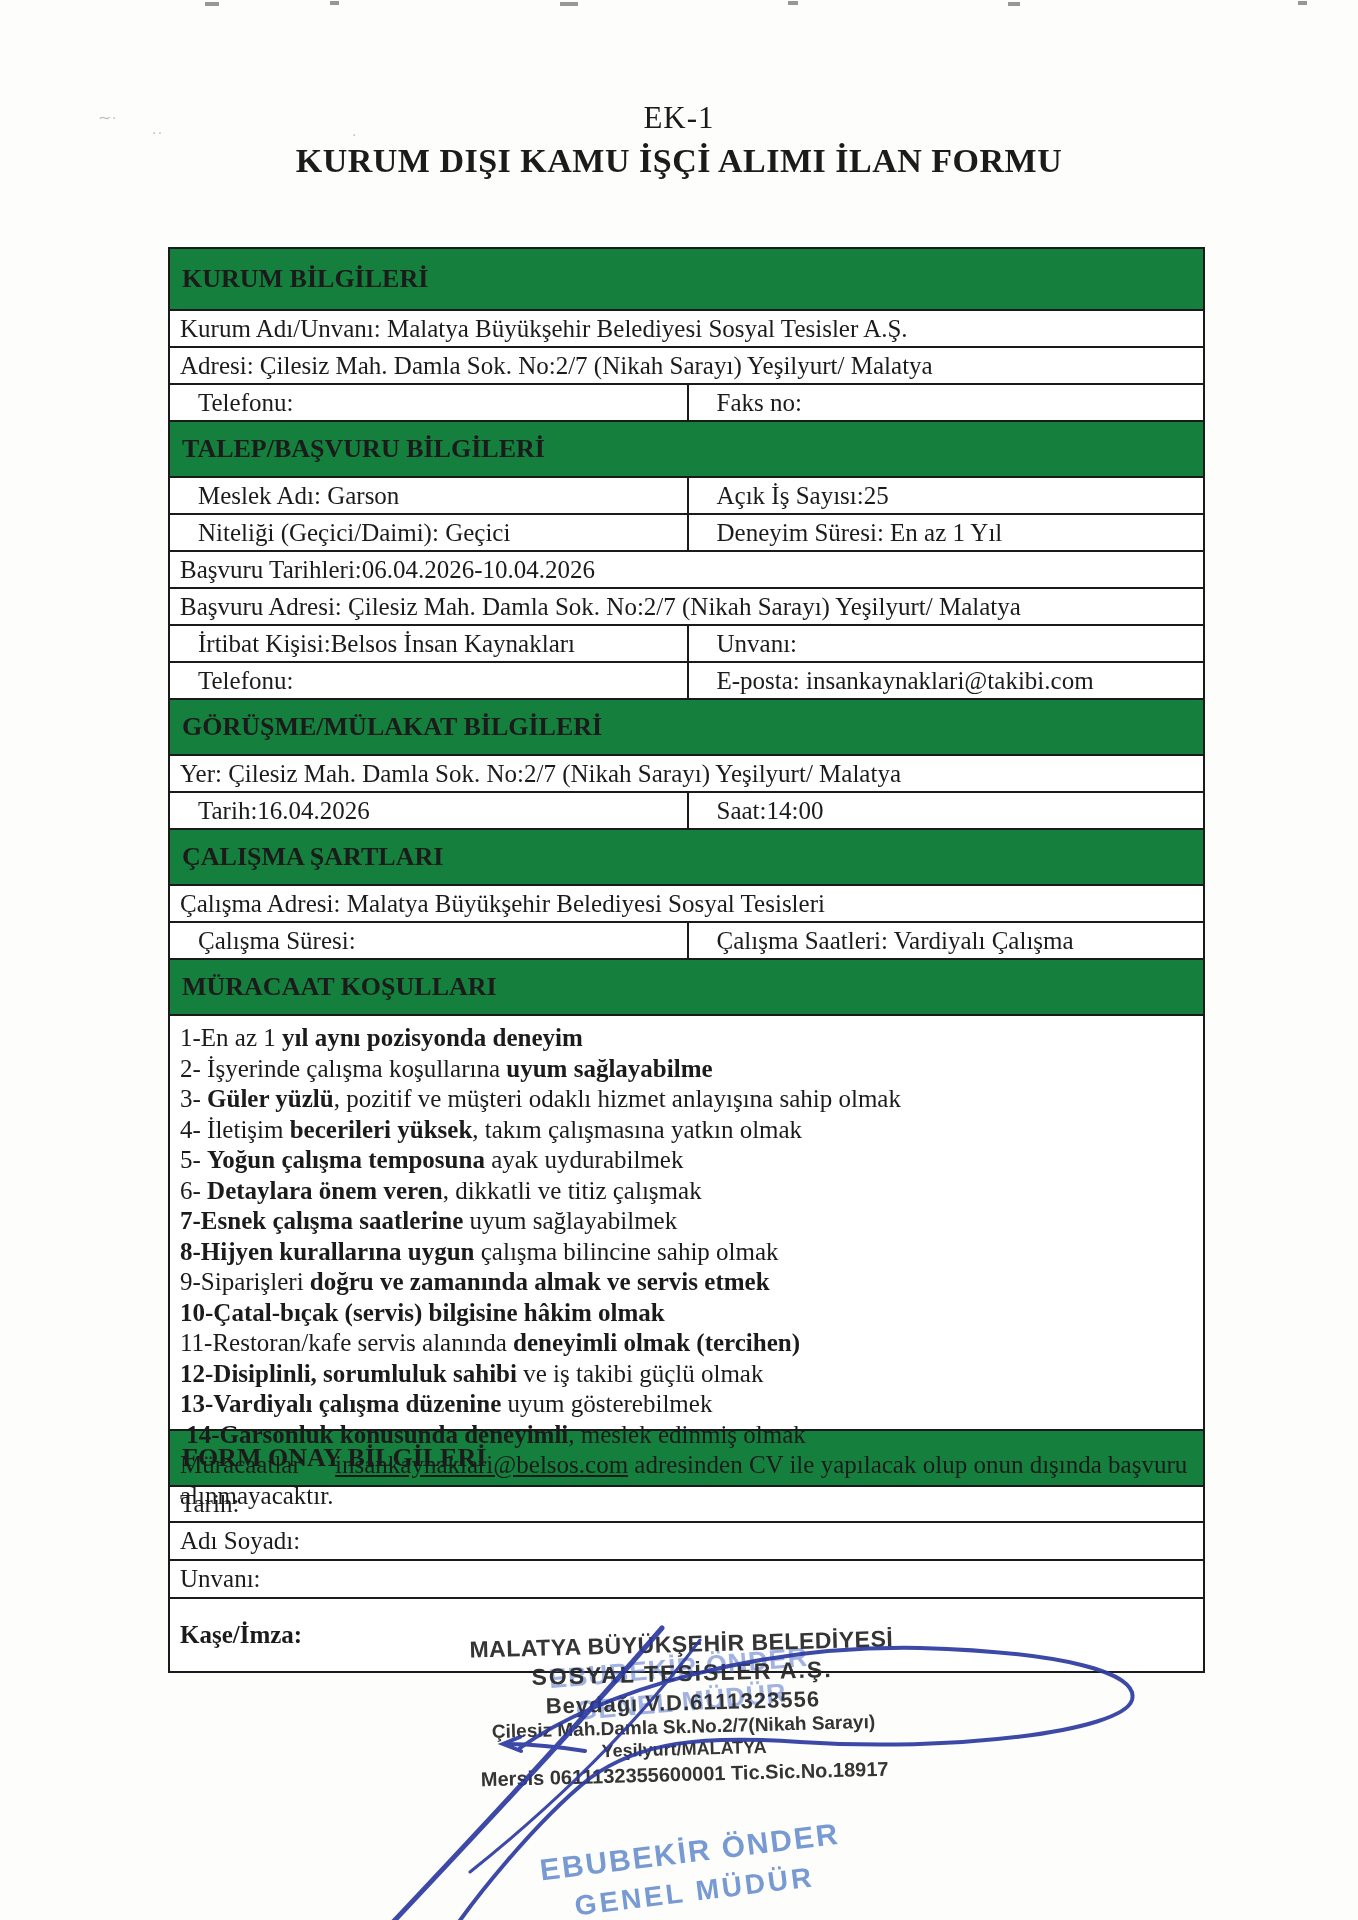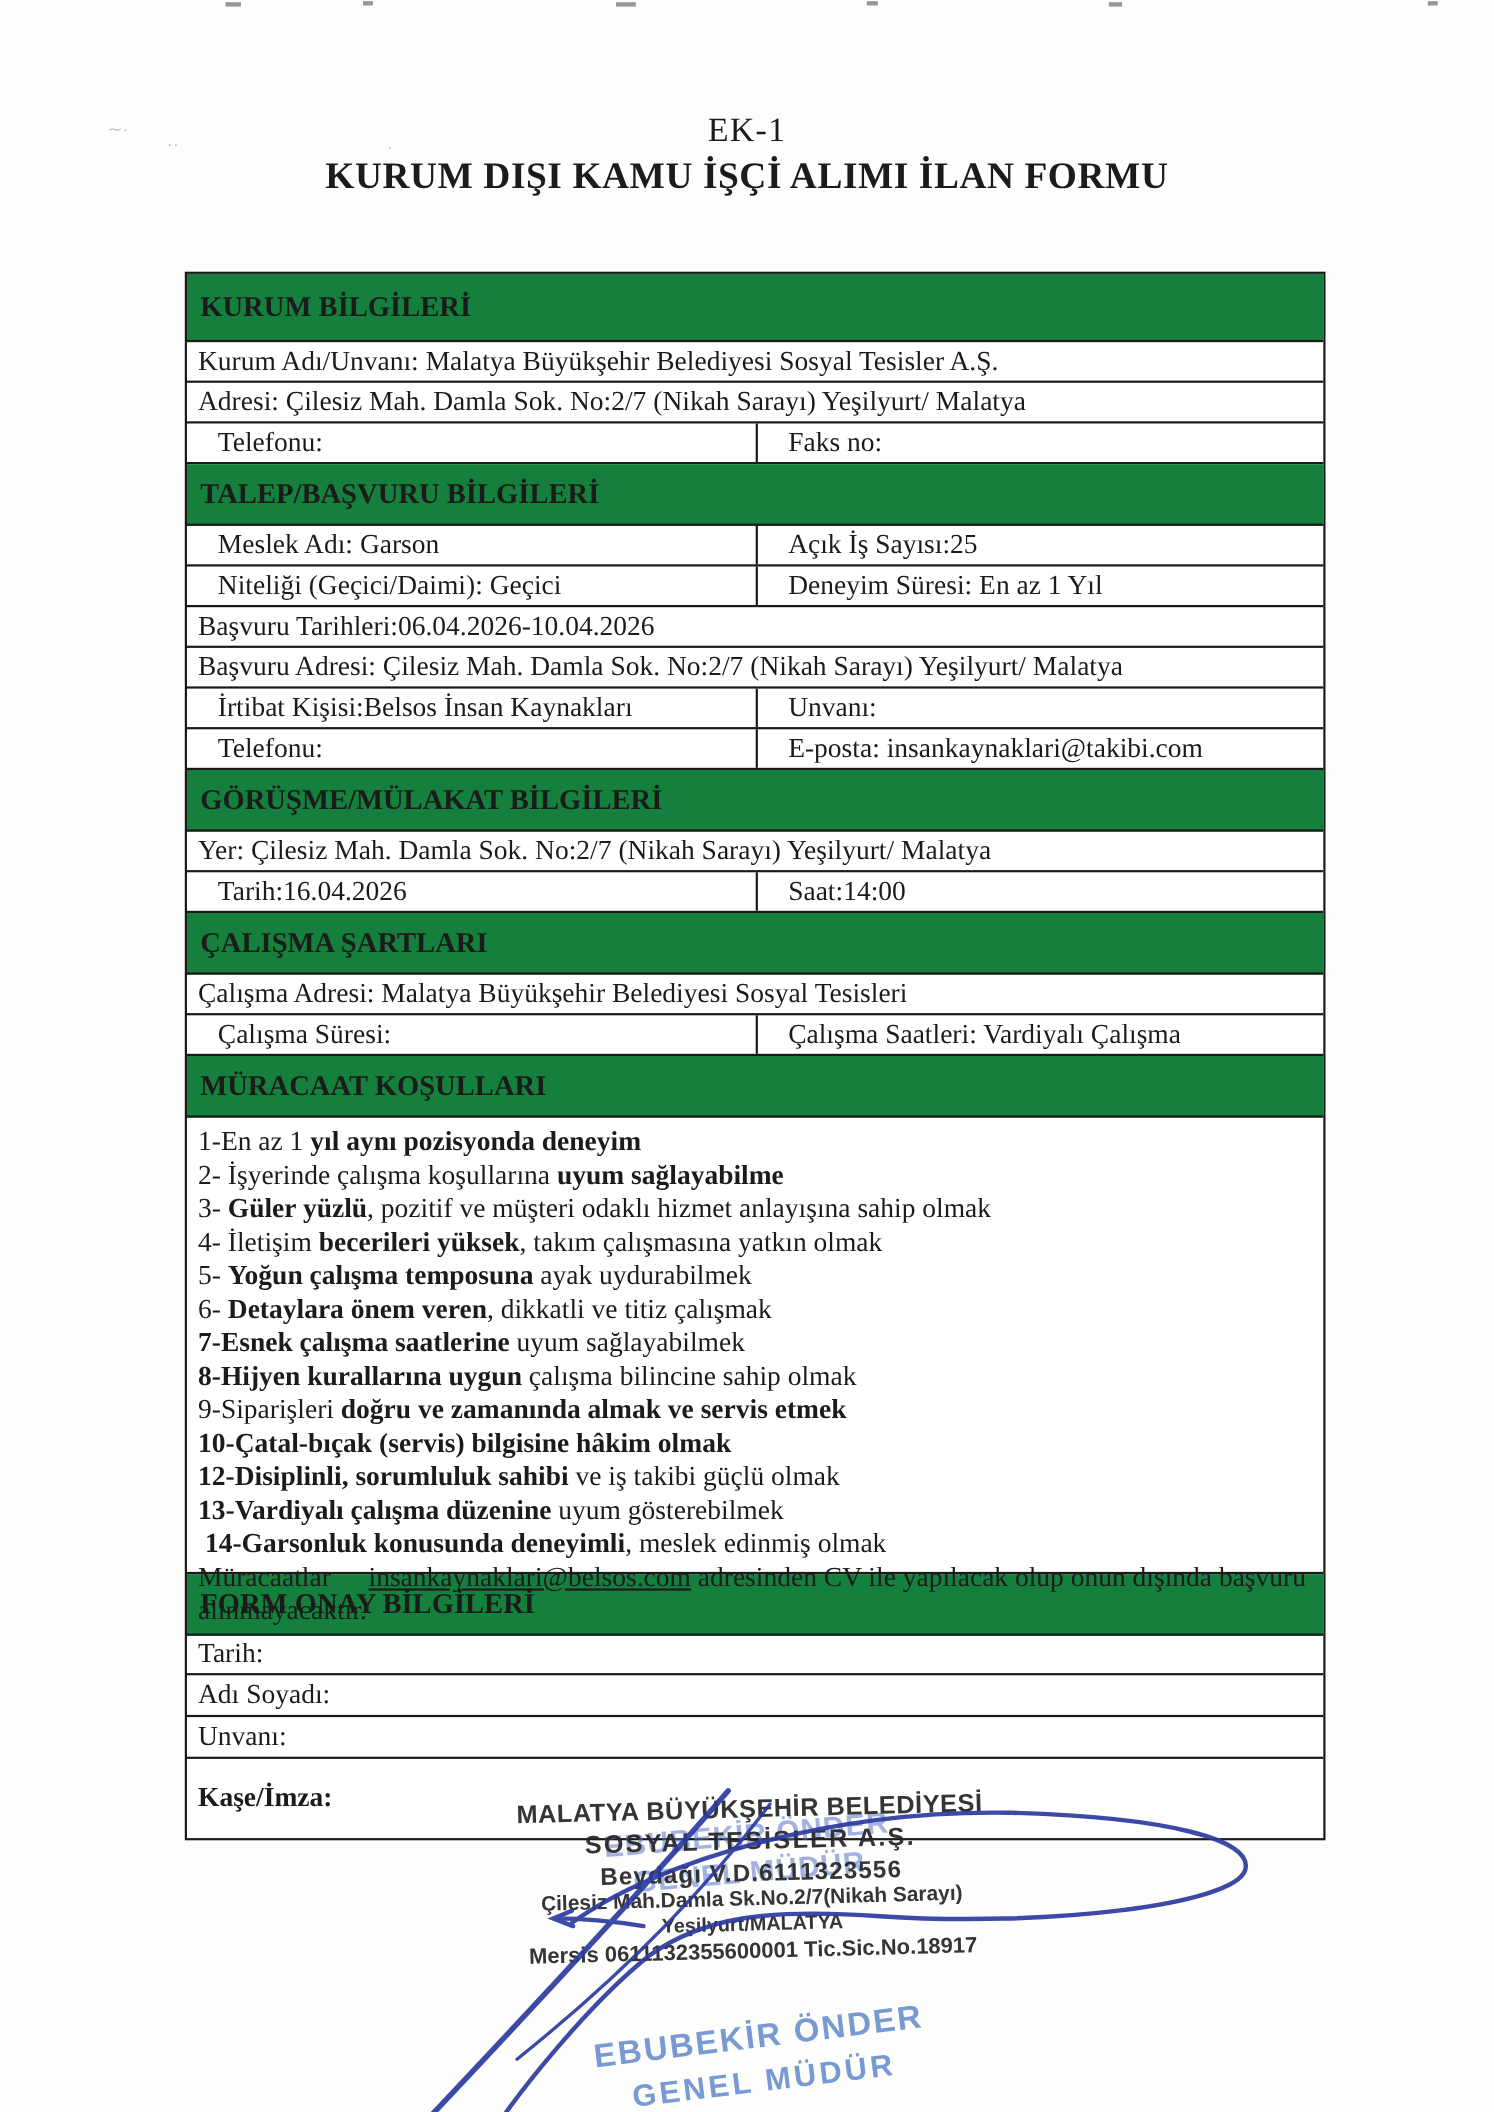--- a/index.html
+++ b/index.html
@@ -152,20 +152,21 @@
     <div class="req-line"><span>1-En az 1 </span><span class="b">yıl aynı pozisyonda deneyim</span><span></span></div>
     <div class="req-line"><span>2- İşyerinde çalışma koşullarına </span><span class="b">uyum sağlayabilme</span><span></span></div>
     <div class="req-line"><span>3- </span><span class="b">Güler yüzlü</span><span>, pozitif ve müşteri odaklı hizmet anlayışına sahip olmak</span></div>
     <div class="req-line"><span>4- İletişim </span><span class="b">becerileri yüksek</span><span>, takım çalışmasına yatkın olmak</span></div>
     <div class="req-line"><span>5- </span><span class="b">Yoğun çalışma temposuna</span><span> ayak uydurabilmek</span></div>
     <div class="req-line"><span>6- </span><span class="b">Detaylara önem veren</span><span>, dikkatli ve titiz çalışmak</span></div>
     <div class="req-line"><span></span><span class="b">7-Esnek çalışma saatlerine</span><span> uyum sağlayabilmek</span></div>
     <div class="req-line"><span></span><span class="b">8-Hijyen kurallarına uygun</span><span> çalışma bilincine sahip olmak</span></div>
     <div class="req-line"><span>9-Siparişleri </span><span class="b">doğru ve zamanında almak ve servis etmek</span><span></span></div>
     <div class="req-line"><span></span><span class="b">10-Çatal-bıçak (servis) bilgisine hâkim olmak</span><span></span></div>
+    <div class="req-line"><span>11-Restoran/kafe servis alanında </span><span class="b">deneyimli olmak (tercihen)</span><span></span></div>
     <div class="req-line"><span></span><span class="b">12-Disiplinli, sorumluluk sahibi</span><span> ve iş takibi güçlü olmak</span></div>
     <div class="req-line"><span></span><span class="b">13-Vardiyalı çalışma düzenine</span><span> uyum gösterebilmek</span></div>
     <div class="req-line"><span> </span><span class="b">14-Garsonluk konusunda deneyimli</span><span>, meslek edinmiş olmak</span></div>
     <div class="req-line"><span>Müracaatlar </span><span class="u">insankaynaklari@belsos.com</span><span> adresinden CV ile yapılacak olup onun dışında başvuru alınmayacaktır.</span></div>
   </div>
 
   <div class="trow band">FORM ONAY BİLGİLERİ</div>
   <div class="trow r-tarih">
     <div class="cell cell-full">Tarih:</div>
   </div>

